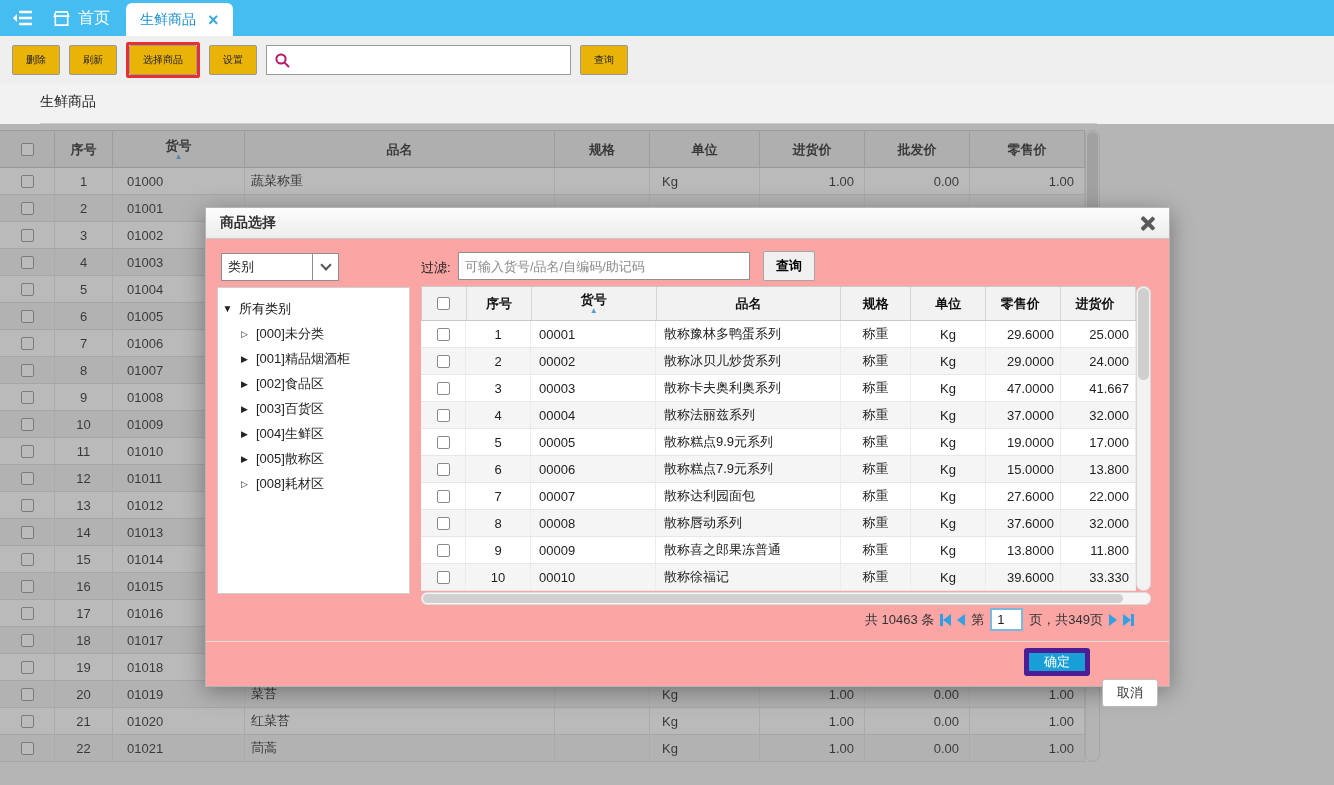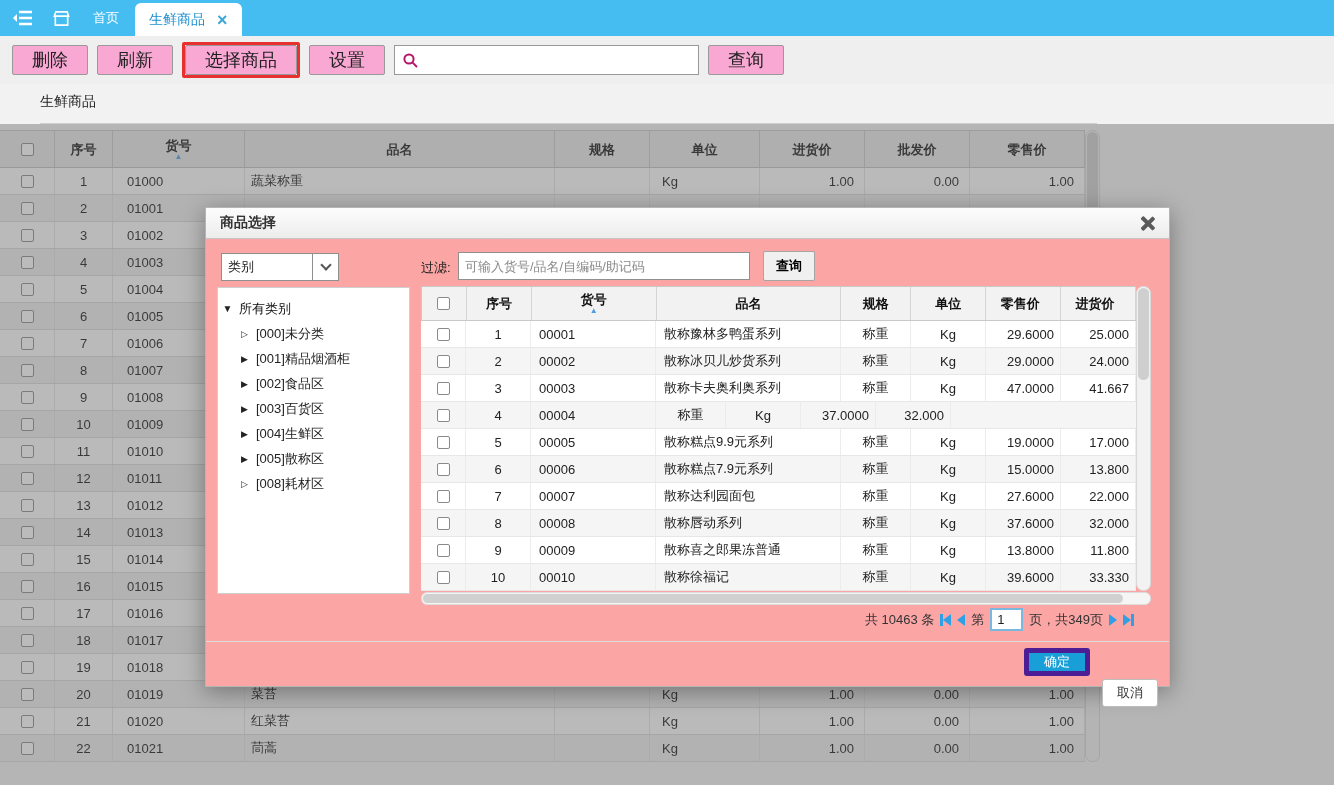--- a/index.html
+++ b/index.html
@@ -2,29 +2,29 @@
 <html><head>
 <meta charset="utf-8">
 <style>
   * { margin:0; padding:0; box-sizing:border-box; }
   html,body { width:1334px; height:785px; overflow:hidden; background:#f0f0f0;
     font-family:"Liberation Sans","DejaVu Sans",sans-serif; font-size:13px; color:#222; }
 
   
   .tabbar { height:36px; background:#45bdf0; display:flex; align-items:stretch; }
   .tb-collapse { width:46px; display:flex; align-items:center; justify-content:center; cursor:pointer; }
-  .tb-home { display:flex; align-items:center; gap:22px; padding:0 16px 0 6px; color:#fff; font-size:13px; cursor:pointer; }
+  .tb-home { display:flex; align-items:center; gap:7px; padding:0 16px 0 6px; color:#fff; font-size:16px; cursor:pointer; }
   .tb-tab-active { margin-top:3px; background:#fff; border-radius:6px 6px 0 0; display:flex; align-items:center;
     gap:12px; padding:0 14px; color:#1b8fd0; font-size:14px; }
   .tb-close { color:#3aa7d9; font-size:18px; font-weight:bold; line-height:1; cursor:pointer; }
 
   
   .toolbar { height:48px; background:#efefef; display:flex; align-items:center; padding:0 12px; gap:9px; }
-  .btn { height:30px; padding:0 19px; background:#f9a8d4; border:1px solid #999; border-radius:2px;
-    font-size:18px; color:#222; display:inline-flex; align-items:center; cursor:pointer;
+  .btn { height:30px; padding:0 13px; background:#eab308; border:1px solid #999; border-radius:2px;
+    font-size:10px; color:#222; display:inline-flex; align-items:center; cursor:pointer;
     font-family:inherit; }
   .red-frame { border:3px solid #e8312e; border-radius:2px; display:inline-flex; }
   .red-frame .btn { border-color:#999; }
   .searchbox { width:305px; height:30px; background:#fff; border:1px solid #999; display:flex;
     align-items:center; padding-left:7px; gap:6px; }
   .searchbox input { border:none; outline:none; flex:1; font-size:13px; height:26px; font-family:inherit; color:#333; }
   .searchbox input::placeholder { color:#555; opacity:1; }
 
   
   .titlerow { height:40px; background:#f2f2f2; position:relative; }
@@ -621,20 +621,21 @@
           <div class="gc d-retail">47.0000</div>
           <div class="gc d-purchase">41.667</div>
         </div>
 
         <div class="g-row">
           <div class="gc d-cb">
             <span class="checkbox"></span>
           </div>
           <div class="gc d-seq">4</div>
           <div class="gc d-code">00004</div>
+          <div class="gc d-name">散称法丽兹系列</div>
           <div class="gc d-spec">称重</div>
           <div class="gc d-unit">Kg</div>
           <div class="gc d-retail">37.0000</div>
           <div class="gc d-purchase">32.000</div>
         </div>
 
         <div class="g-row">
           <div class="gc d-cb">
             <span class="checkbox"></span>
           </div>

